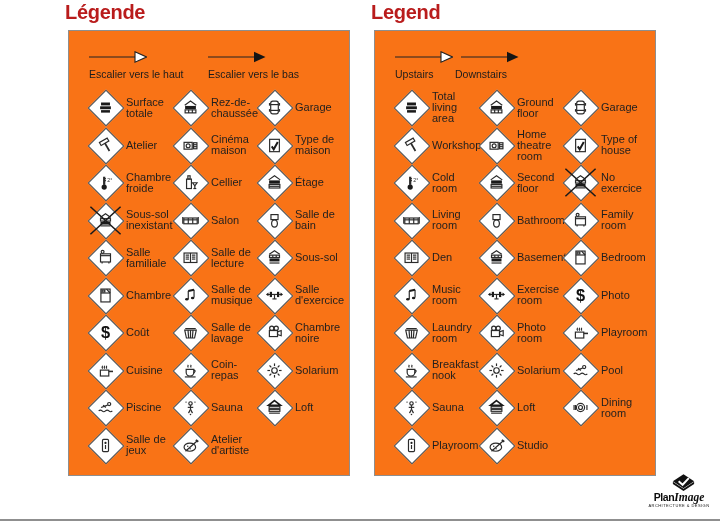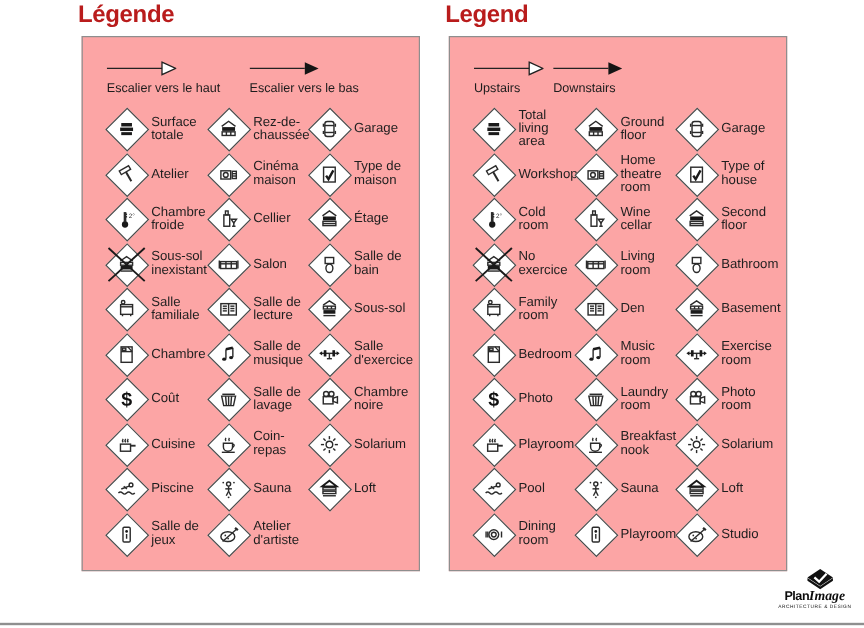--- a/index.html
+++ b/index.html
@@ -4,29 +4,29 @@
 <style>
   html,body{margin:0;padding:0;}
   body{width:720px;height:523px;background:#fff;font-family:"Liberation Sans",sans-serif;overflow:hidden;}
   #page{position:relative;width:720px;height:523px;background:#fff;}
 
   .panel{position:absolute;top:0;width:290px;}
   #p0{left:64px;} #p1{left:370px;}
   .title{position:absolute;top:1px;left:1px;margin:0;font-size:20px;font-weight:bold;
          color:#b91c1c;letter-spacing:-0.3px;}
   .box{position:absolute;top:30px;left:4px;width:280px;height:444px;
-       border:1px solid #8e8e8e;background:#fca5a5;}
+       border:1px solid #8e8e8e;background:#f97316;}
 
   .arrow{position:absolute;top:18px;width:58px;height:16px;}
   .arrow svg{display:block;width:58px;height:16px;}
   #p0 .a1{left:20px;} #p0 .a2{left:139px;}
   #p1 .a1{left:20px;} #p1 .a2{left:86px;}
   .alabel{position:absolute;top:37px;font-size:10.5px;color:#1c1c1c;white-space:nowrap;}
   #p0 .l1{left:20px;} #p0 .l2{left:139px;}
-  #p1 .l1{left:20px;text-align:center;} #p1 .l2{left:86px;}
+  #p1 .l1{left:20px;text-align:center;} #p1 .l2{left:80px;}
 
   .grid{position:absolute;top:58px;left:0;width:280px;
         display:grid;grid-template-columns:103px 84px 93px;grid-auto-rows:37.5px;}
   .cell{display:flex;align-items:center;}
   .cell:nth-child(3n+1){padding-left:18px;}
   .sym{position:relative;width:36px;height:36px;flex:0 0 36px;}
   .dm{position:absolute;left:5.5px;top:5.5px;width:24px;height:24px;
       border:1.1px solid #4a4a4a;transform:rotate(45deg);background:#fff;}
   .sym svg{position:absolute;left:7.5px;top:7.5px;width:21px;height:21px;overflow:visible;}
   .lbl{margin-left:3px;font-size:11px;line-height:11px;color:#1f1f1f;white-space:pre;}
@@ -565,34 +565,20 @@
                 <text x="9.4" y="7.6" font-size="4" fill="#2b2b2b" font-family="Liberation Sans,sans-serif">2°</text>
               </svg>
             </span>
             <span class="lbl">Cold
 room</span>
           </div>
           <div class="cell">
             <span class="sym">
               <span class="dm"></span>
               <svg viewBox="0 0 16 16">
-                <rect x="6" y="2.9" width="1.7" height="2.5" stroke="#2b2b2b" stroke-width="0.9" fill="none"></rect>
-                <rect x="5" y="5.4" width="3.7" height="7.2" stroke="#2b2b2b" stroke-width="0.9" fill="none"></rect>
-                <polygon points="9.6,8.2 13,8.2 11.3,10.5" stroke="#2b2b2b" stroke-width="0.9" fill="none"></polygon>
-                <line x1="11.3" y1="10.5" x2="11.3" y2="12.6" stroke="#2b2b2b" stroke-width="0.9" fill="none"></line>
-                <line x1="10.2" y1="12.6" x2="12.4" y2="12.6" stroke="#2b2b2b" stroke-width="0.9" fill="none"></line>
-              </svg>
-            </span>
-            <span class="lbl">Wine
-cellar</span>
-          </div>
-          <div class="cell">
-            <span class="sym">
-              <span class="dm"></span>
-              <svg viewBox="0 0 16 16">
                 <polyline points="3.6,6 8,2.9 12.4,6" stroke="#2b2b2b" stroke-width="0.9" fill="none"></polyline>
                 <rect x="3.9" y="6.4" width="8.2" height="2.5" fill="#1a1a1a"></rect>
                 <rect x="3.9" y="9.5" width="8.2" height="2.7" stroke="#2b2b2b" stroke-width="0.9" fill="none"></rect>
                 <line x1="3.9" y1="10.9" x2="12.1" y2="10.9" stroke="#2b2b2b" stroke-width="0.9" fill="none"></line>
               </svg>
             </span>
             <span class="lbl">Second
 floor</span>
           </div>
           <div class="cell">

